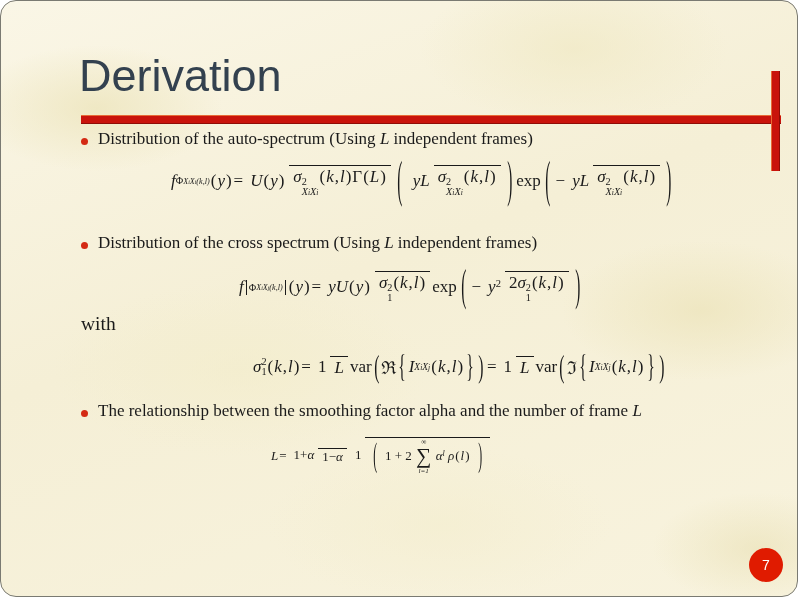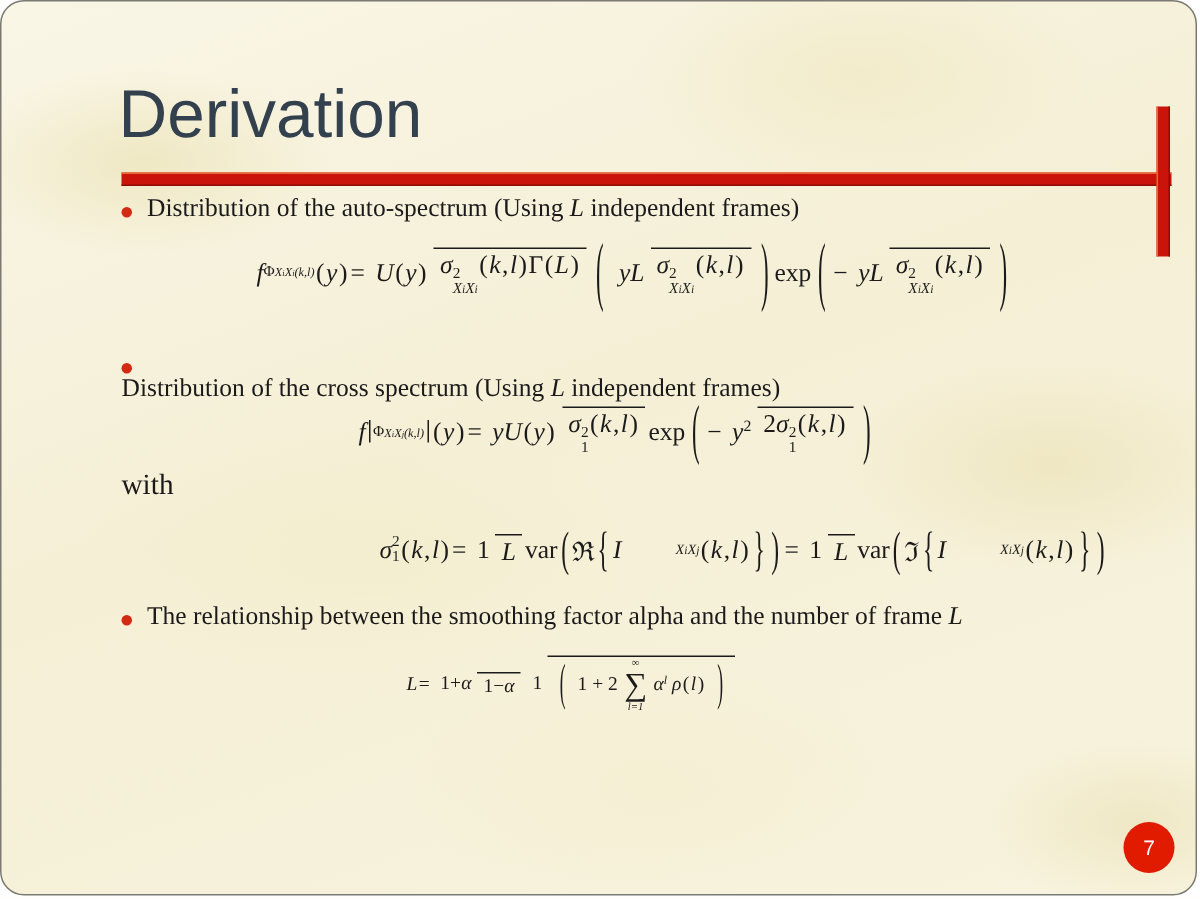--- a/index.html
+++ b/index.html
@@ -94,21 +94,21 @@
     line-height: 1.22;
   }
   .bullet-text.sans {
     font-family: "Liberation Sans", sans-serif;
     font-size: 15.5px;
     line-height: 1.35;
     text-align: justify;
   }
 
   #bullet-1 { left: 80px; top: 128px; width: 690px; }
-  #bullet-2 { left: 80px; top: 232px; width: 690px; flex-direction: column; }
+  #bullet-2 { left: 80px; top: 232px; width: 690px; }
   #with-label {
     position: absolute;
     left: 80px;
     top: 312px;
     font-family: "Liberation Serif", serif;
     font-size: 19.5px;
     color: #1a1a1a;
   }
   #bullet-3 { left: 80px; top: 400px; width: 700px; }
   #bullet-4 { left: 80px; top: 520px; width: 672px; }
@@ -136,21 +136,21 @@
   .frac {
     display: inline-flex;
     flex-direction: row;
     align-items: center;
     vertical-align: middle;
     margin: 0 2px;
     line-height: 1.12;
   }
   .frac > .num { padding: 0 4px 1px 4px; }
   .frac > .den { padding: 1px 4px 0 4px; border-top: 1px solid #1a1a1a; }
-  .sub2 { font-size: 0.56em; vertical-align: -0.30em; font-style: italic; margin-left: 36px; }
+  .sub2 { font-size: 0.56em; vertical-align: -0.30em; font-style: italic; }
   .sup  { font-size: 0.62em; vertical-align: 0.52em; font-style: normal; }
   .supi { font-size: 0.62em; vertical-align: 0.52em; font-style: italic; }
 
   
   .subsup {
     display: inline-flex;
     flex-direction: column;
     align-items: flex-start;
     vertical-align: -0.28em;
     font-size: 0.60em;

